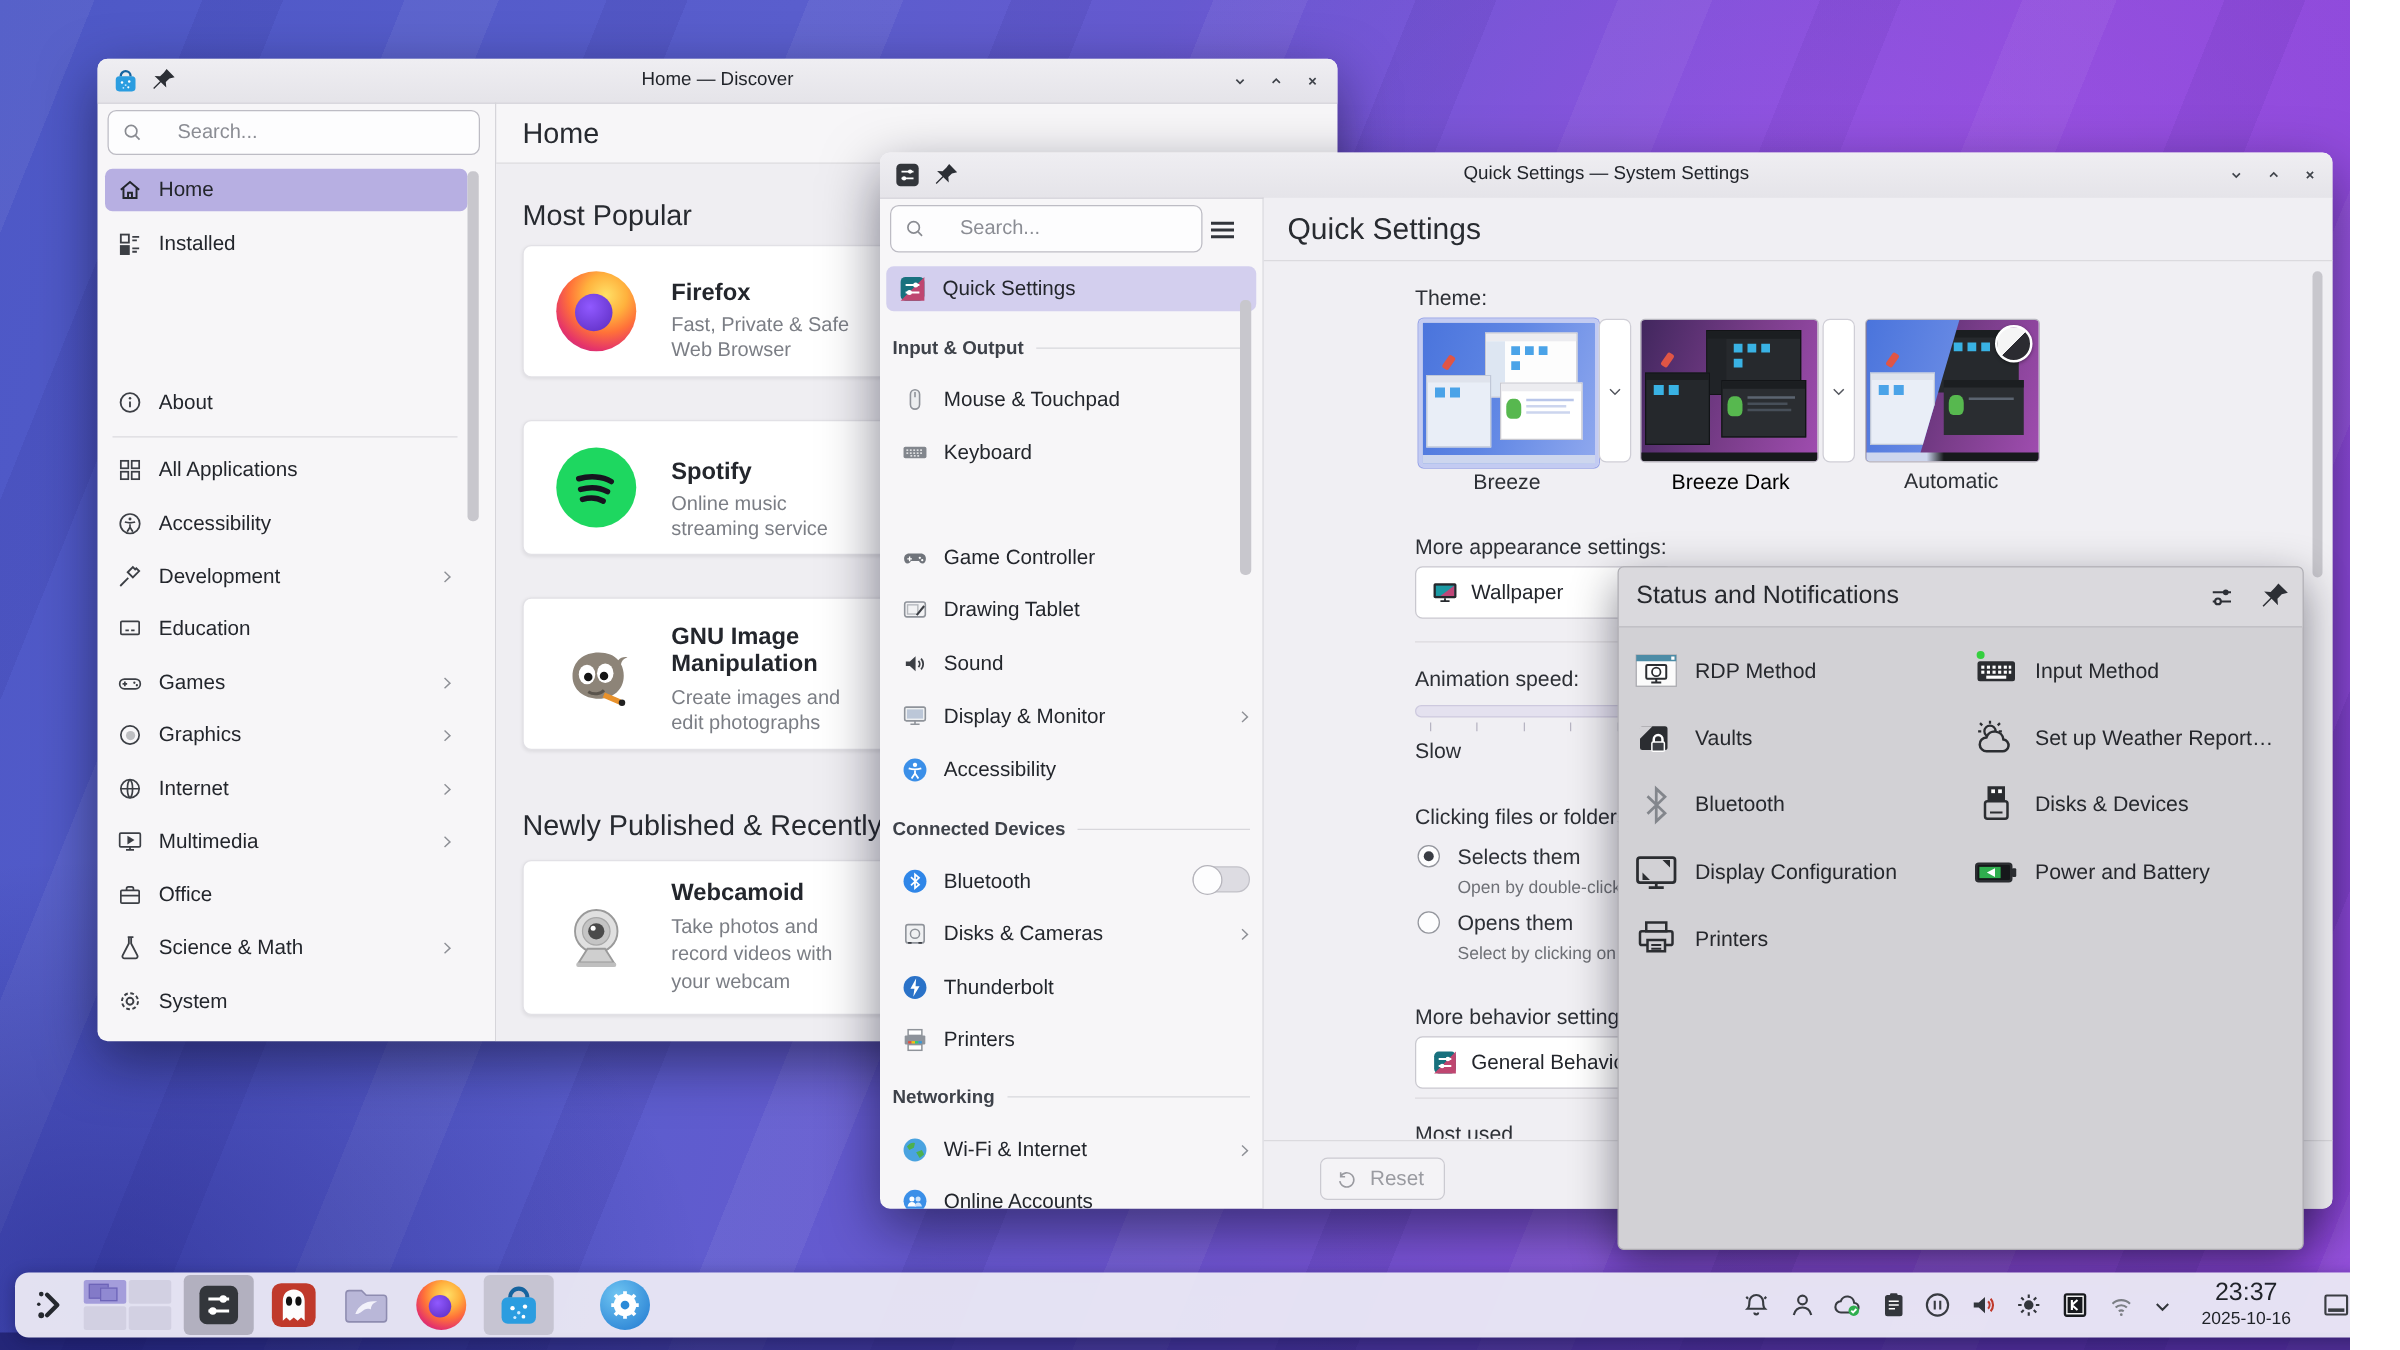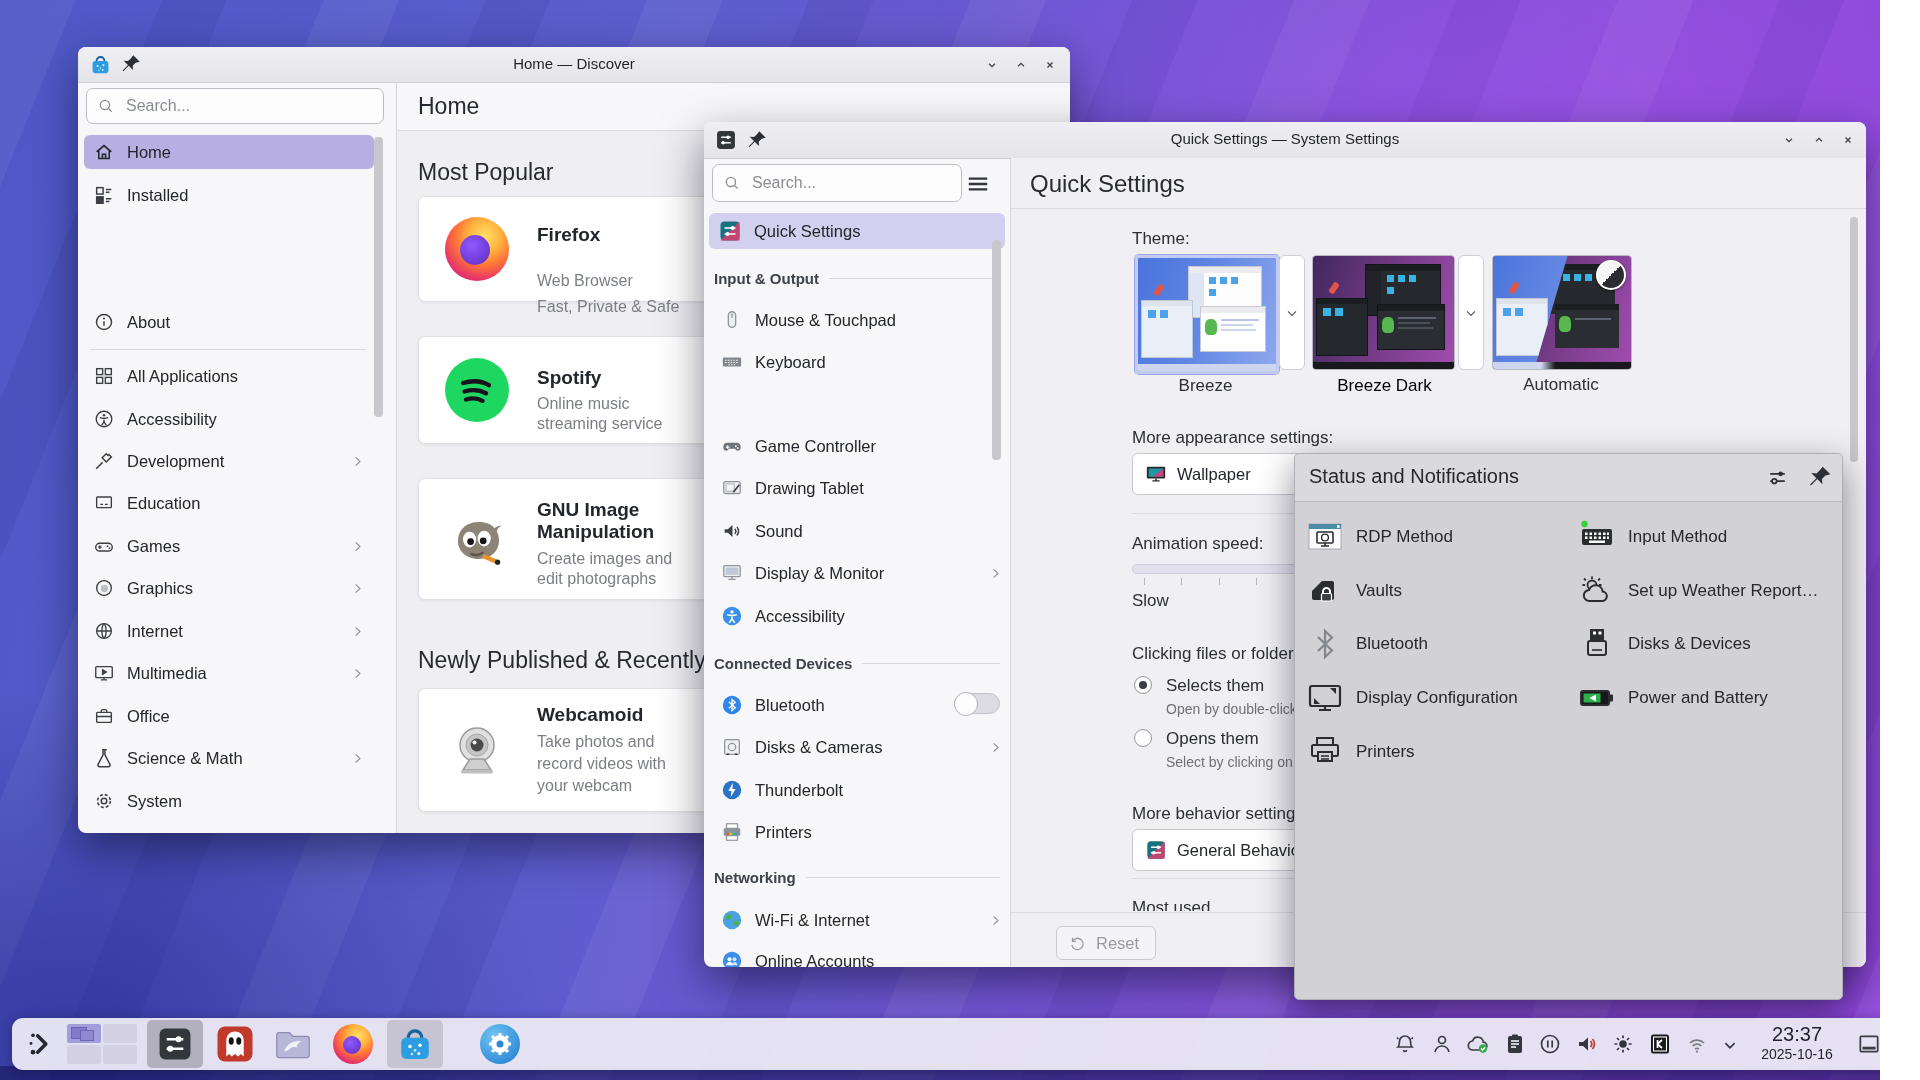--- a/index.html
+++ b/index.html
@@ -9,21 +9,21 @@
       radial-gradient(900px 520px at 78% 14%, rgba(195,85,255,.30), transparent 65%),
       radial-gradient(700px 500px at 4% 96%, rgba(8,8,95,.38), transparent 70%),
       repeating-linear-gradient(112deg, rgba(255,255,255,.055) 0 70px, transparent 70px 150px, rgba(15,0,90,.07) 150px 210px, transparent 210px 300px),
       linear-gradient(103deg,#4d58c6 0%,#5a5ecd 30%,#6f56d2 55%,#8a4ed8 78%,#9047dc 100%);}
   .abs{position:absolute;}
   svg{display:block;}
   .win{position:absolute;border-radius:8px;box-shadow:0 16px 44px rgba(8,8,30,.5);overflow:hidden;background:#f7f6f8;}
   .titlebar{position:absolute;left:0;top:0;right:0;height:35px;background:linear-gradient(#efeef2,#e5e4e9);border-bottom:1px solid #cfced5;}
   .tb-title{position:absolute;left:0;right:0;top:8px;text-align:center;font-size:15px;color:#1f2228;}
   .wctl{position:absolute;top:4px;width:28px;height:28px;display:flex;align-items:center;justify-content:center;border-radius:5px;}
-  .searchbox{position:absolute;background:#fdfdfe;border:1px solid #bdbcc4;border-radius:7px;display:flex;align-items:center;gap:8px;padding:0 10px;}
+  .searchbox{position:absolute;background:#fdfdfe;border:1px solid #bdbcc4;border-radius:7px;display:flex;align-items:center;gap:24px;padding:0 10px;}
   .searchbox input{border:none;outline:none;background:transparent;font-family:"Liberation Sans",sans-serif;font-size:16px;color:#4a4d53;width:100%;}
   .searchbox input::placeholder{color:#8b8d94;}
   .hline{position:absolute;background:#dbdade;height:1px;}
   .vline{position:absolute;background:#d6d5da;width:1px;}
   .item{position:absolute;display:flex;align-items:center;gap:12px;border-radius:6px;padding:0 9px;font-size:16.5px;color:#23262c;}
   .item .chev{margin-left:auto;}
   .sel-dc{background:#b7afe2;}
   .sel-ss{background:#d3cfee;}
   .sechead{position:absolute;display:flex;align-items:center;font-weight:bold;font-size:15px;color:#3e424a;}
   .sechead .ln{flex:1;height:1px;background:#d8d7dc;margin-left:10px;}
@@ -262,21 +262,21 @@
 
     <div class="abs" style="left:319px;top:84px;width:673px;height:702px;background:#efeef2;"></div>
     <div class="hline" style="left:319px;top:83px;width:673px;"></div>
     <div class="h1" style="left:340px;top:112px;">Most Popular</div>
 
     <div class="card" style="left:340px;top:149px;width:634px;height:104px;">
       <div class="abs" style="left:26px;top:20px;width:64px;height:64px;border-radius:50%;background:radial-gradient(circle at 62% 30%, #ffe066 0%, #ffb13d 28%, #ff7139 50%, #e4326b 74%, #a23aa0 100%);">
         <div class="abs" style="left:15px;top:18px;width:30px;height:30px;border-radius:50%;background:radial-gradient(circle at 40% 35%, #9059ff, #5b2bbf);"></div>
       </div>
       <div class="apptitle" style="left:118px;top:27px;">Firefox</div>
-      <div class="appdesc" style="left:118px;top:55px;margin-top:46px;">Fast, Private &amp; Safe</div>
+      <div class="appdesc" style="left:118px;top:55px;">Fast, Private &amp; Safe</div>
       <div class="appdesc" style="left:118px;top:75px;">Web Browser</div>
     </div>
 
     <div class="card" style="left:340px;top:289px;width:634px;height:106px;">
       <div class="abs" style="left:26px;top:21px;width:64px;height:64px;border-radius:50%;background:#1ed760;">
         <svg width="64" height="64" viewBox="0 0 64 64" fill="none" stroke="#17141f" stroke-width="4.4" stroke-linecap="round">
             <path d="M18 25c9-2.6 19-1.9 26 2.2M19.5 33.5c7.5-2.1 15.5-1.5 21.5 1.8M21 41.5c6-1.7 12-1.3 16.5 1.3"></path>
           </svg>
       </div>
       <div class="apptitle" style="left:118px;top:30px;">Spotify</div>

